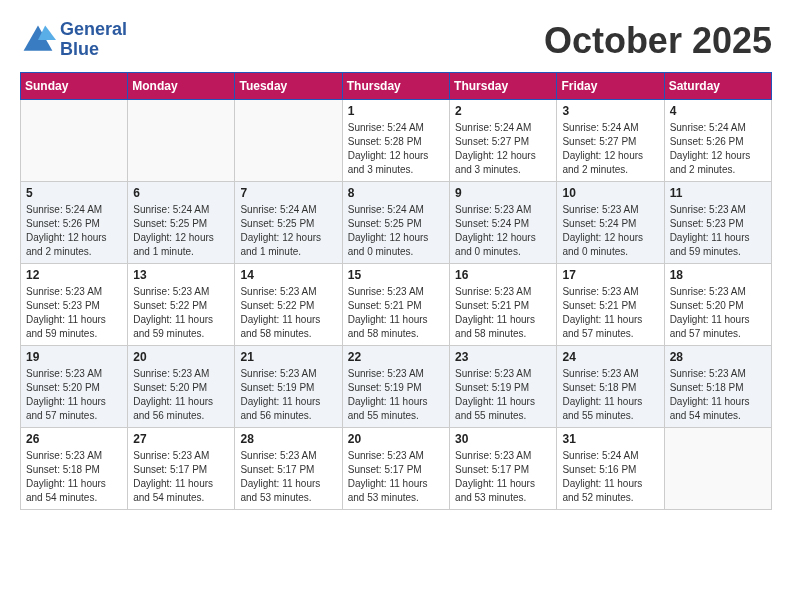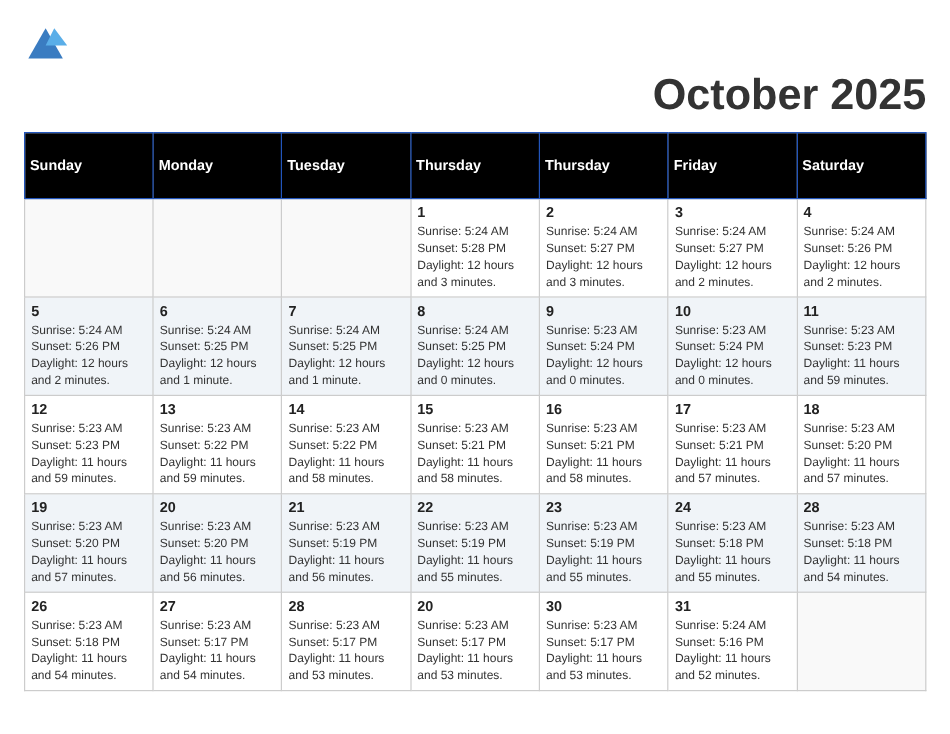--- a/index.html
+++ b/index.html
@@ -26,40 +26,39 @@
       font-weight: bold;
       color: #2c5aa0;
       line-height: 1.1;
     }
     .logo-icon {
       width: 36px;
       height: 36px;
     }
     .title-block {
       text-align: right;
-      margin-top: 38px;
     }
     .month-title {
       font-size: 36px;
       font-weight: bold;
       color: #333;
     }
     .location {
       font-size: 16px;
       color: #555;
     }
     .calendar {
       width: 100%;
       border-collapse: collapse;
       font-size: 11px;
     }
     .calendar th {
-      background: #000000;
+      background: #be185d;
       color: #fff;
-      padding: 20px 4px;
+      padding: 6px 4px;
       text-align: left;
       font-size: 12px;
       font-weight: bold;
       border: 1px solid #2255bb;
       margin-left: 28px;
     }
     .calendar td {
       border: 1px solid #ccc;
       vertical-align: top;
       padding: 4px 5px;
@@ -87,20 +86,24 @@
   </style>
 </head>
 <body>
 
 <div class="header">
   <div class="logo">
     <svg class="logo-icon" viewBox="0 0 40 40">
       <polygon points="20,4 36,32 4,32" fill="#3a7cc1"></polygon>
       <polygon points="28,4 40,20 20,20" fill="#5aaee8"></polygon>
     </svg>
+    <div class="logo-text">
+      <div>General</div>
+      <div>Blue</div>
+    </div>
   </div>
   <div class="title-block">
     <div class="month-title">October 2025</div>
   </div>
 </div>
 
 <table class="calendar">
   <thead>
     <tr id="weekday-header">
         <th>Sunday</th>

